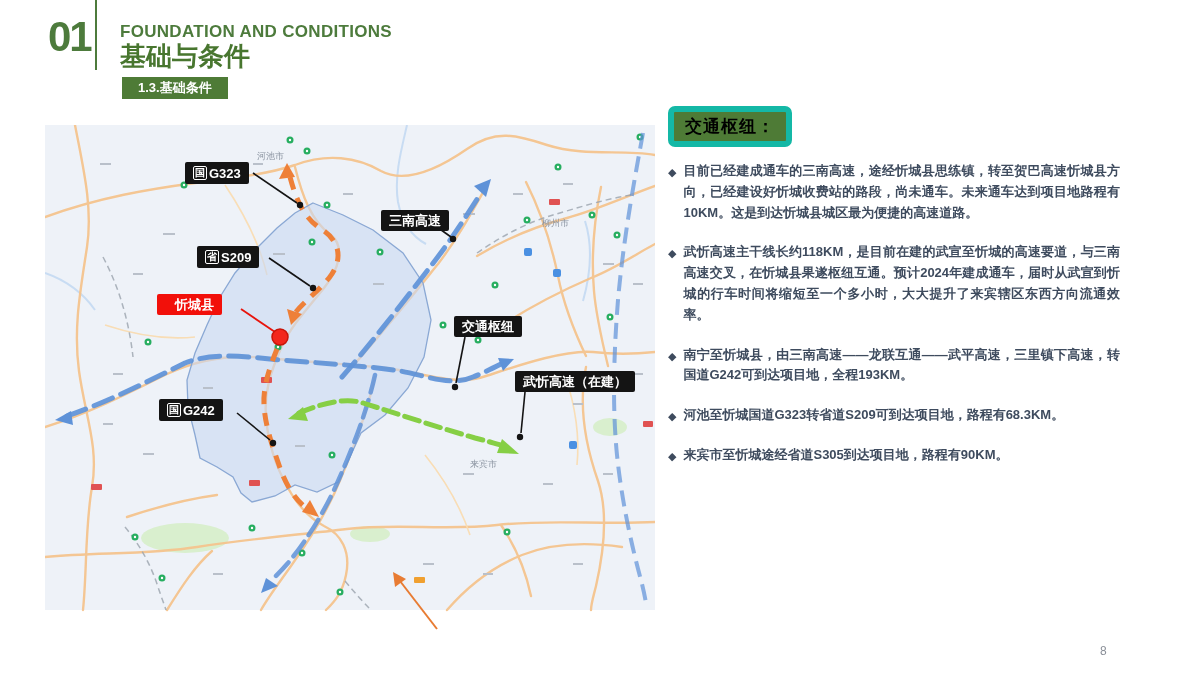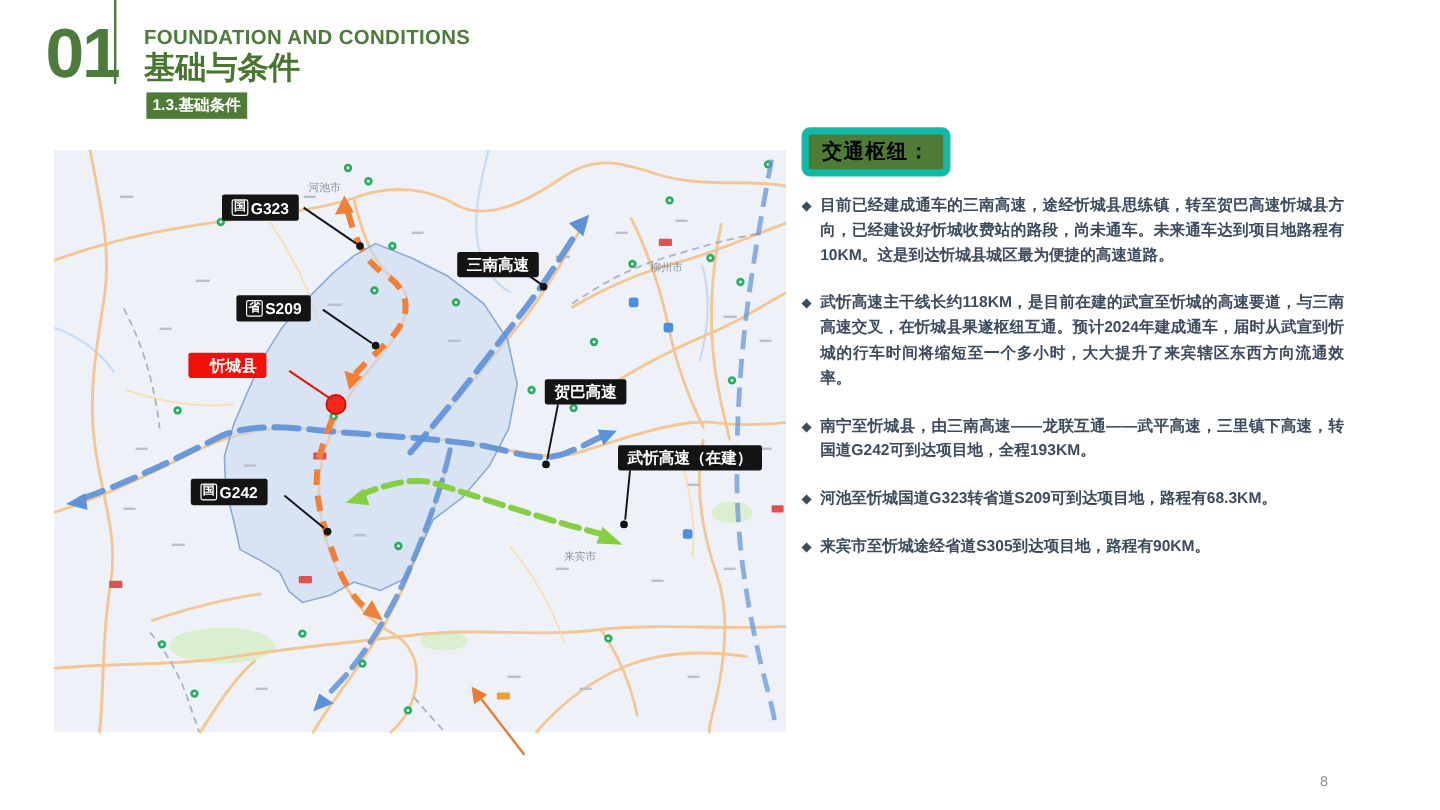--- a/index.html
+++ b/index.html
@@ -1,25 +1,25 @@
 <!DOCTYPE html>
 <html><head>
 <meta charset="utf-8">
 <style>
   html,body{margin:0;padding:0;background:#ffffff;}
   *{box-sizing:border-box;}
   body{font-family:"Liberation Sans","DejaVu Sans",sans-serif;}
   .slide{position:relative;width:1200px;height:675px;background:#fff;overflow:hidden;}
 
   
-  .num01{position:absolute;left:38px;top:16px;font-size:58px;font-weight:800;color:#4d7b3c;letter-spacing:-2px;line-height:1;}
+  .num01{position:absolute;left:48px;top:16px;font-size:42px;font-weight:800;color:#4d7b3c;letter-spacing:-2px;line-height:1;}
   .vline{position:absolute;left:95px;top:0;width:2px;height:70px;background:#4d7b3c;}
   .t-en{position:absolute;left:120px;top:22px;font-size:17px;font-weight:600;color:#4d7b3c;letter-spacing:.3px;white-space:nowrap;}
   .t-zh{position:absolute;left:120px;top:39px;font-size:26px;font-weight:800;color:#48762f;white-space:nowrap;}
-  .sec-badge{position:absolute;left:122px;top:77px;background:#4e7b36;color:#fff;font-size:13px;font-weight:700;padding:2px 5px;white-space:nowrap;}
+  .sec-badge{position:absolute;left:122px;top:77px;background:#4e7b36;color:#fff;font-size:13px;font-weight:700;padding:2px 16px;white-space:nowrap;}
 
   
   .transport{position:absolute;left:668px;top:106px;width:452px;}
   .hub-badge{display:inline-block;background:#4e7b36;border:6px solid #14b8a6;border-radius:7px;color:#000000;font-size:17px;font-weight:700;padding:3px 11px;letter-spacing:1px;}
   .transport ul{margin:14px 0 0 0;padding:0;list-style:none;}
   .transport li{display:flex;gap:7px;margin-bottom:19px;color:#3e4b5e;font-size:13px;line-height:1.6;text-align:justify;font-weight:700;}
   .transport .dm{font-size:11px;padding-top:3px;flex:0 0 auto;}
   .transport .bt{flex:1 1 auto;}
 
   .pagenum{position:absolute;left:1100px;top:644px;font-size:12px;color:#8a8f98;}
@@ -274,21 +274,21 @@
     <div class="map-label lbl-s209">
       <span class="pfx">省</span>
       <span>S209</span>
     </div>
     <div class="map-label red lbl-xincheng">
 
       <span>忻城县</span>
     </div>
     <div class="map-label lbl-heba">
 
-      <span>贺巴高速</span>
+      <span>交通枢纽</span>
     </div>
     <div class="map-label lbl-wuxin">
 
       <span>武忻高速（在建）</span>
     </div>
     <div class="map-label lbl-g242">
       <span class="pfx">国</span>
       <span>G242</span>
     </div>
   </div>

